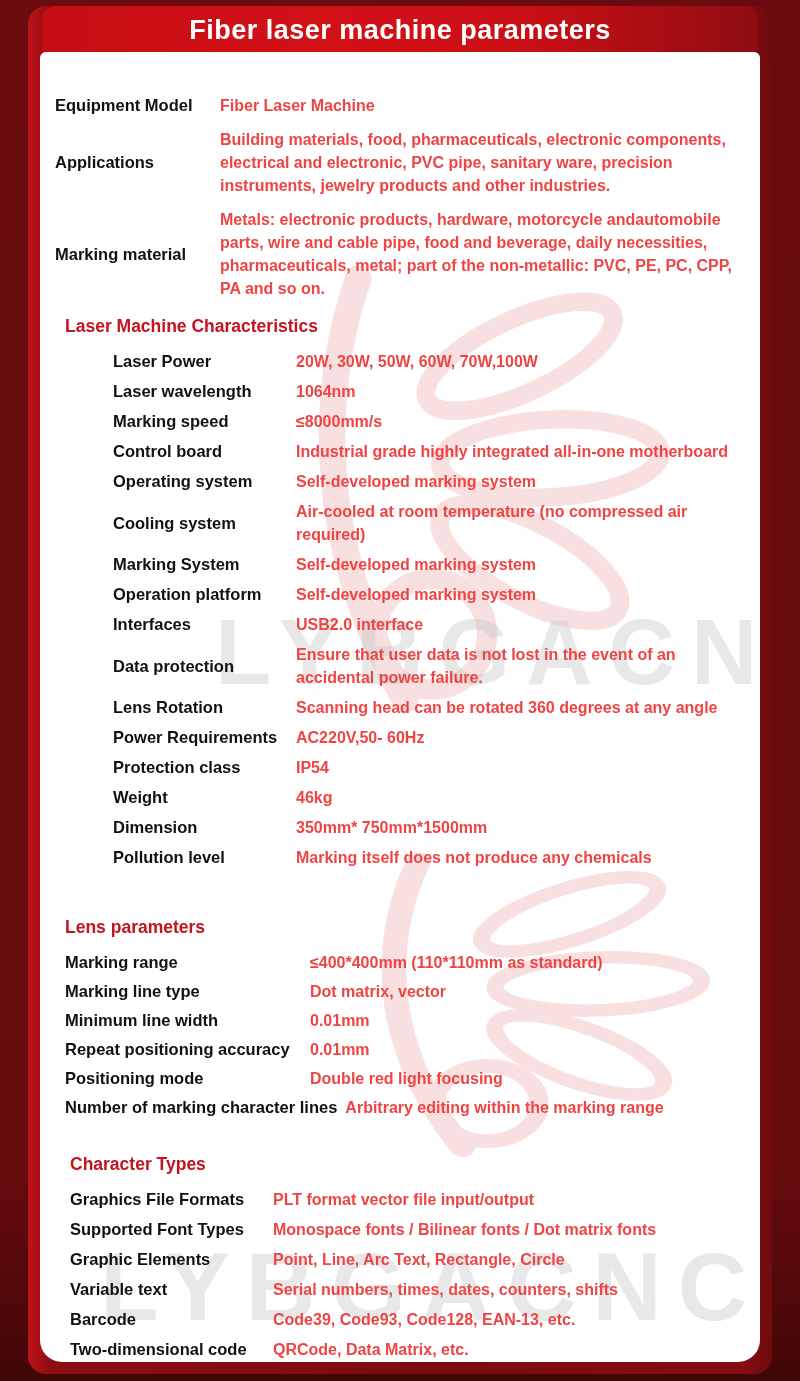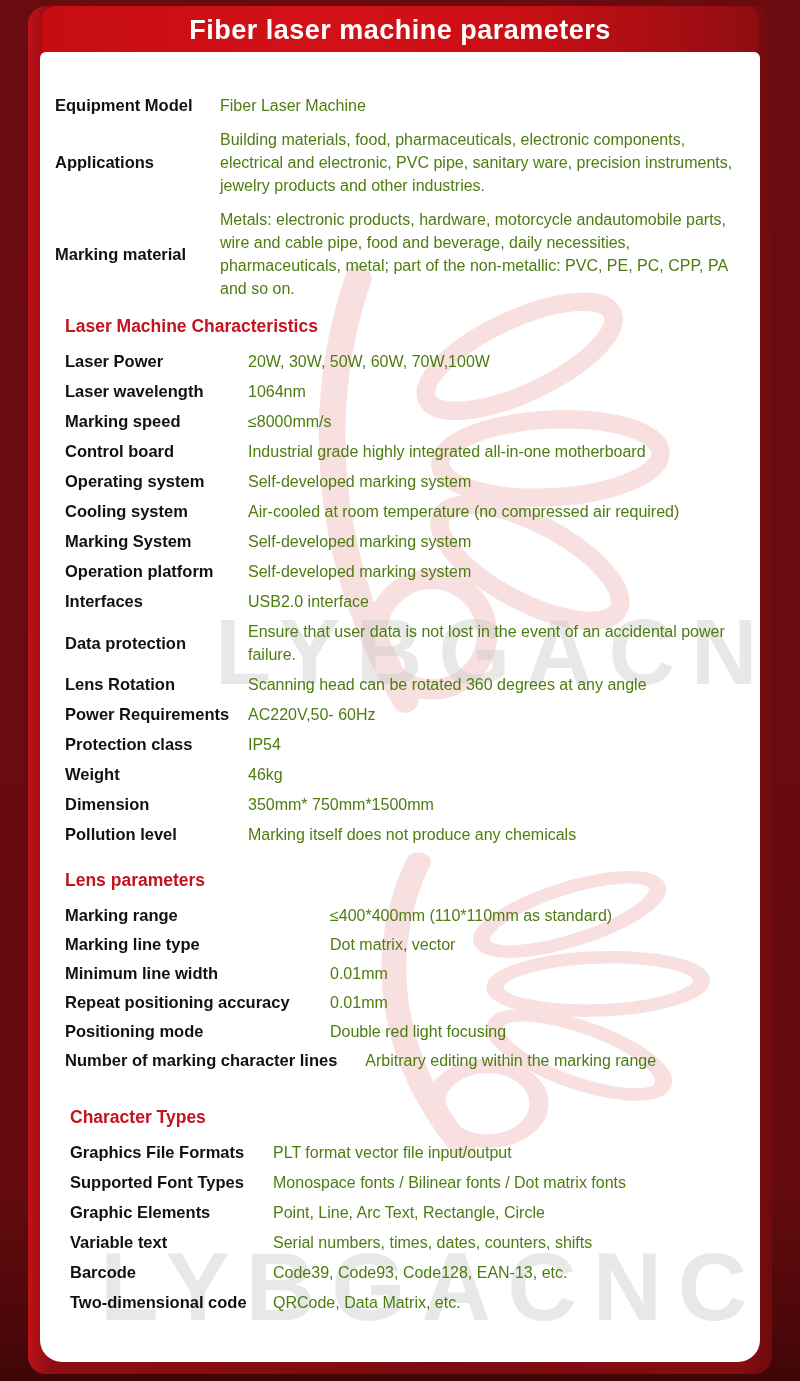--- a/index.html
+++ b/index.html
@@ -74,41 +74,42 @@
     flex: 0 0 auto;
     font-weight: bold;
     font-size: 16.5px;
     color: #111111;
     margin-right: 8px;
     line-height: 23px;
   }
   .spec-row .value {
     flex: 0 1 auto;
     line-height: 23px;
-    color: #4d7c0f;
+    color: #ef4444;
+    font-weight: bold;
   }
   .spec-group { position: relative; }
   .spec-group.top   { padding-left: 15px; }
   .spec-group.top   .spec-row { margin-bottom: 11px; }
   .spec-group.top   .label { min-width: 157px; }
   .spec-group.chars { padding-left: 25px; }
-  .spec-group.chars .label { min-width: 175px; }
+  .spec-group.chars .label { min-width: 175px; margin-left: 48px; }
   .spec-group.lens  { padding-left: 25px; }
-  .spec-group.lens  .spec-row { margin-bottom: 6px; gap: 20px; }
+  .spec-group.lens  .spec-row { margin-bottom: 6px; }
   .spec-group.lens  .label { min-width: 237px; }
   .spec-group.types { padding-left: 30px; }
   .spec-group.types .label { min-width: 195px; }
   .section-heading {
     margin: 0 0 13px 0;
     font-size: 17.5px;
     font-weight: bold;
     color: #c2131f;
   }
   .spec-group.chars .section-heading { margin-top: 16px; }
-  .spec-group.lens  .section-heading { margin-top: 24px; }
+  .spec-group.lens  .section-heading { margin-top: 48px; }
   .spec-group.types .section-heading { margin-top: 35px; }
 </style>
 </head>
 <body>
 
 <div class="page">
   <div class="backing"></div>
 
   <div class="banner">
     <h1>Fiber laser machine parameters</h1>

